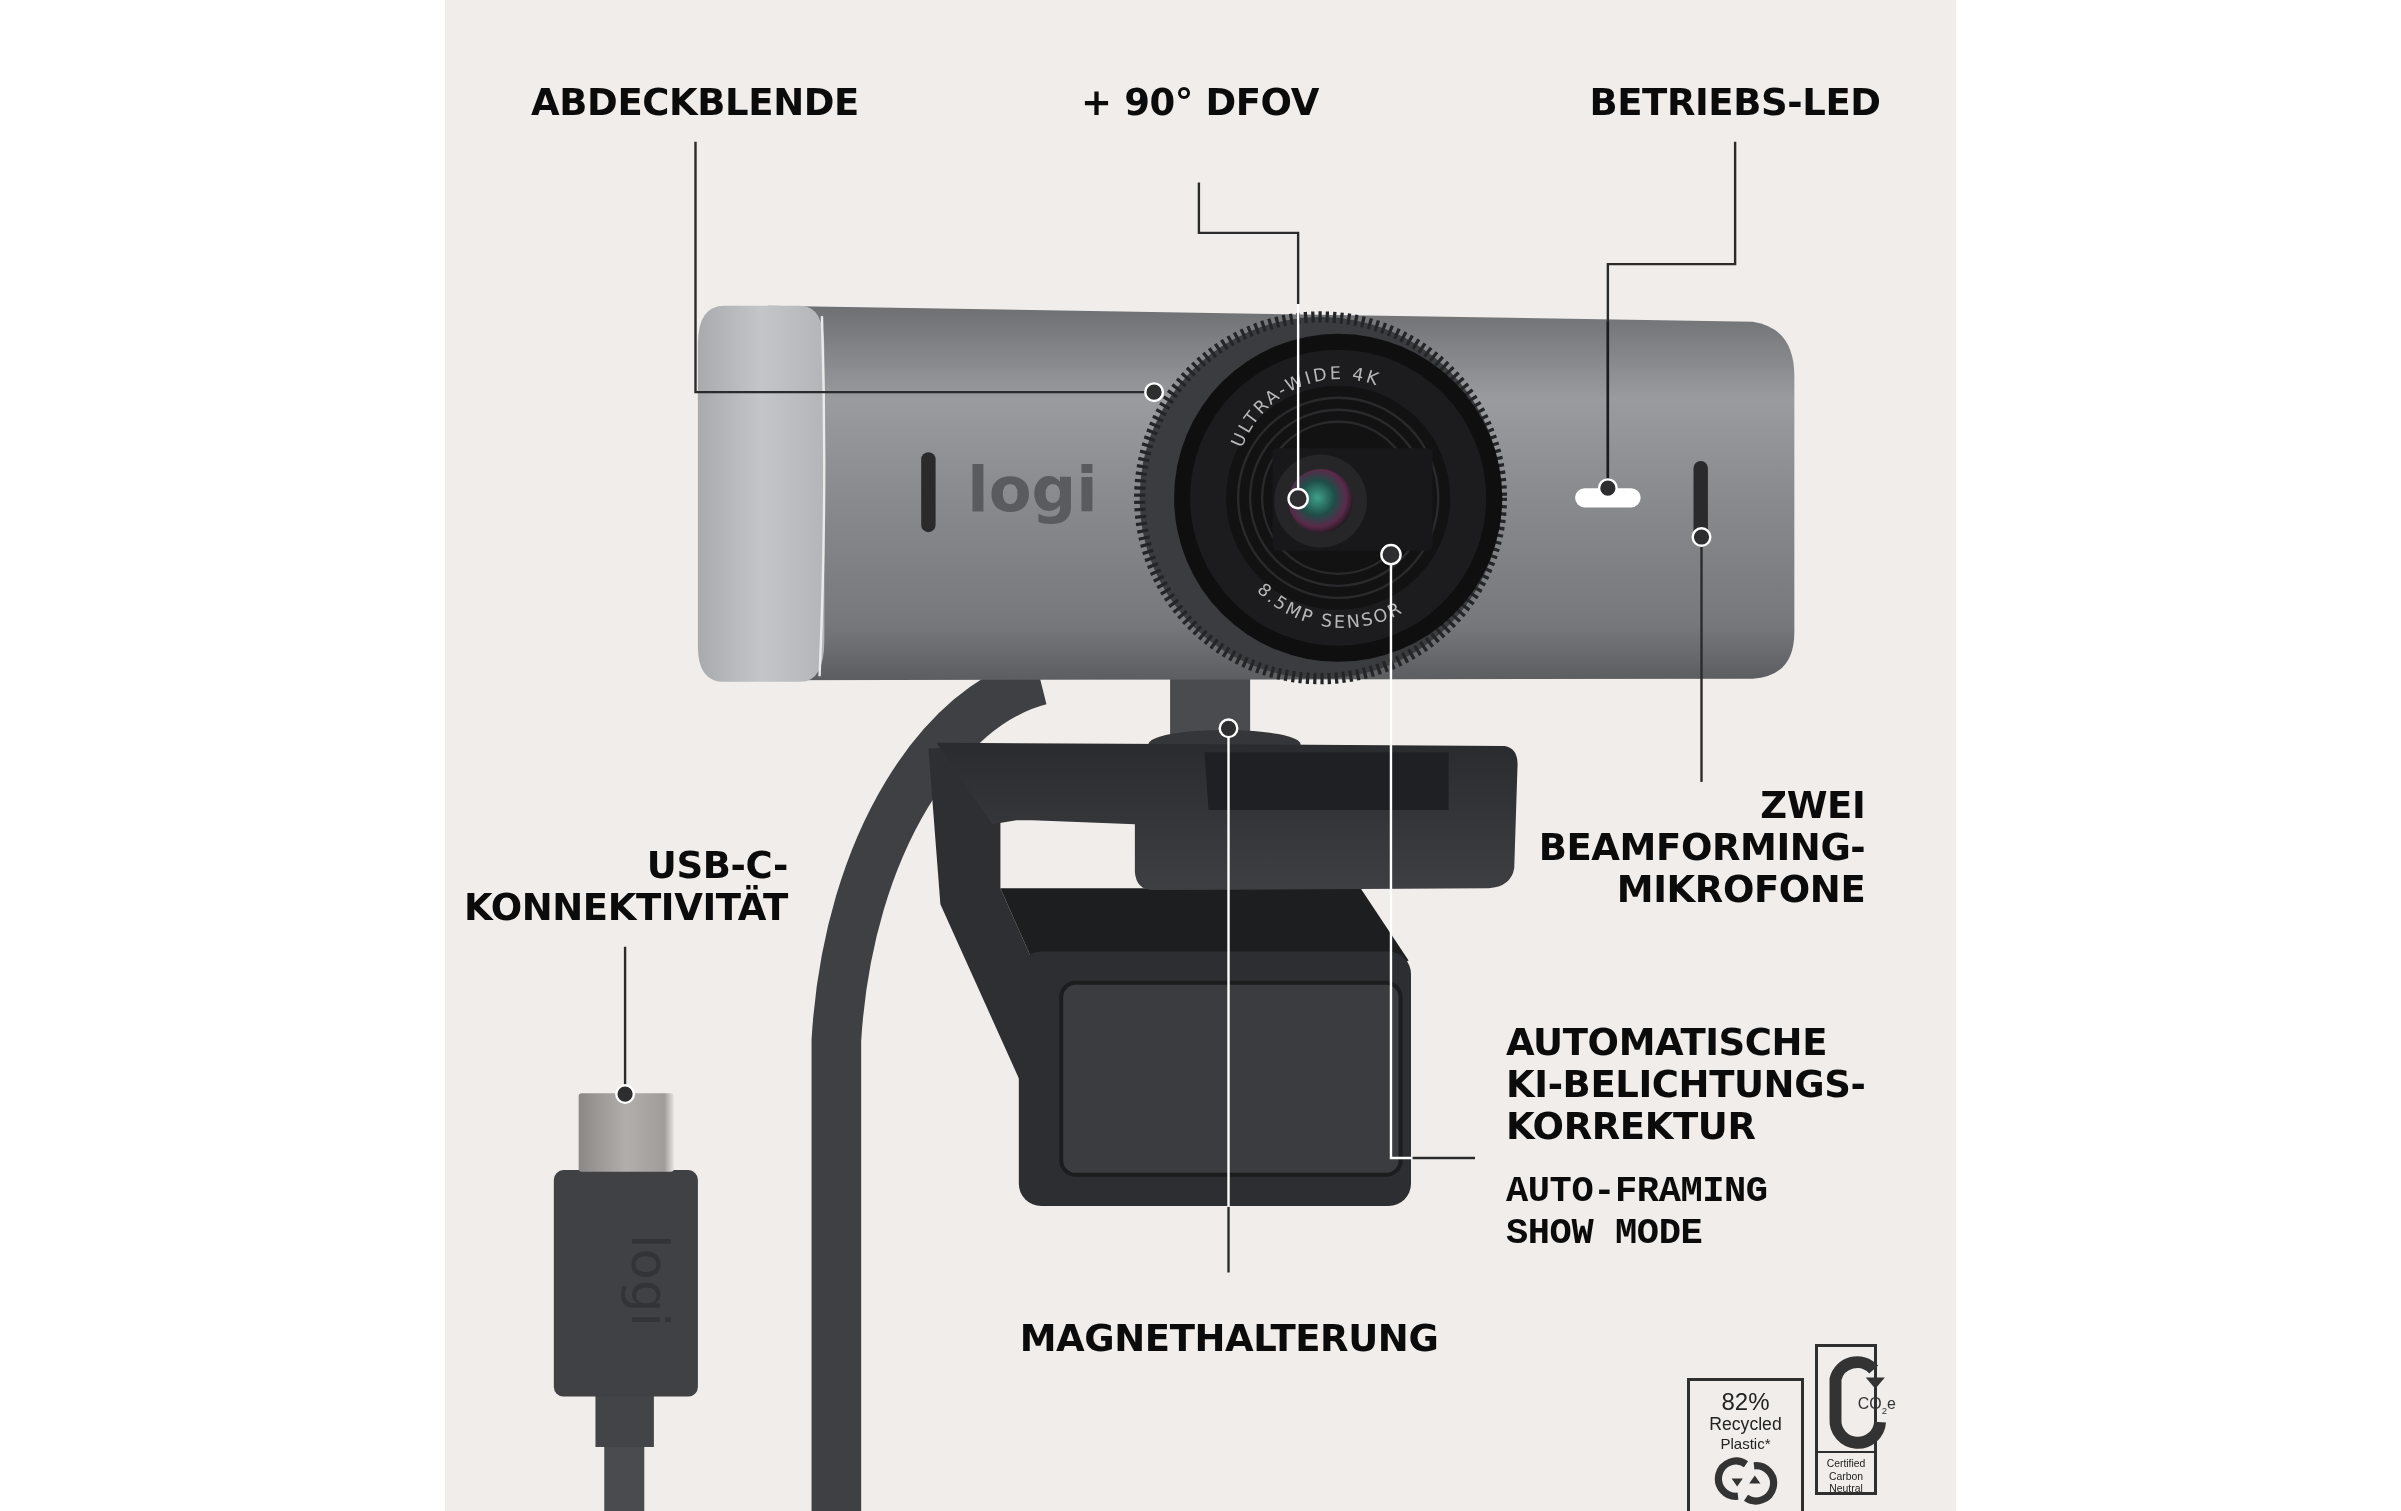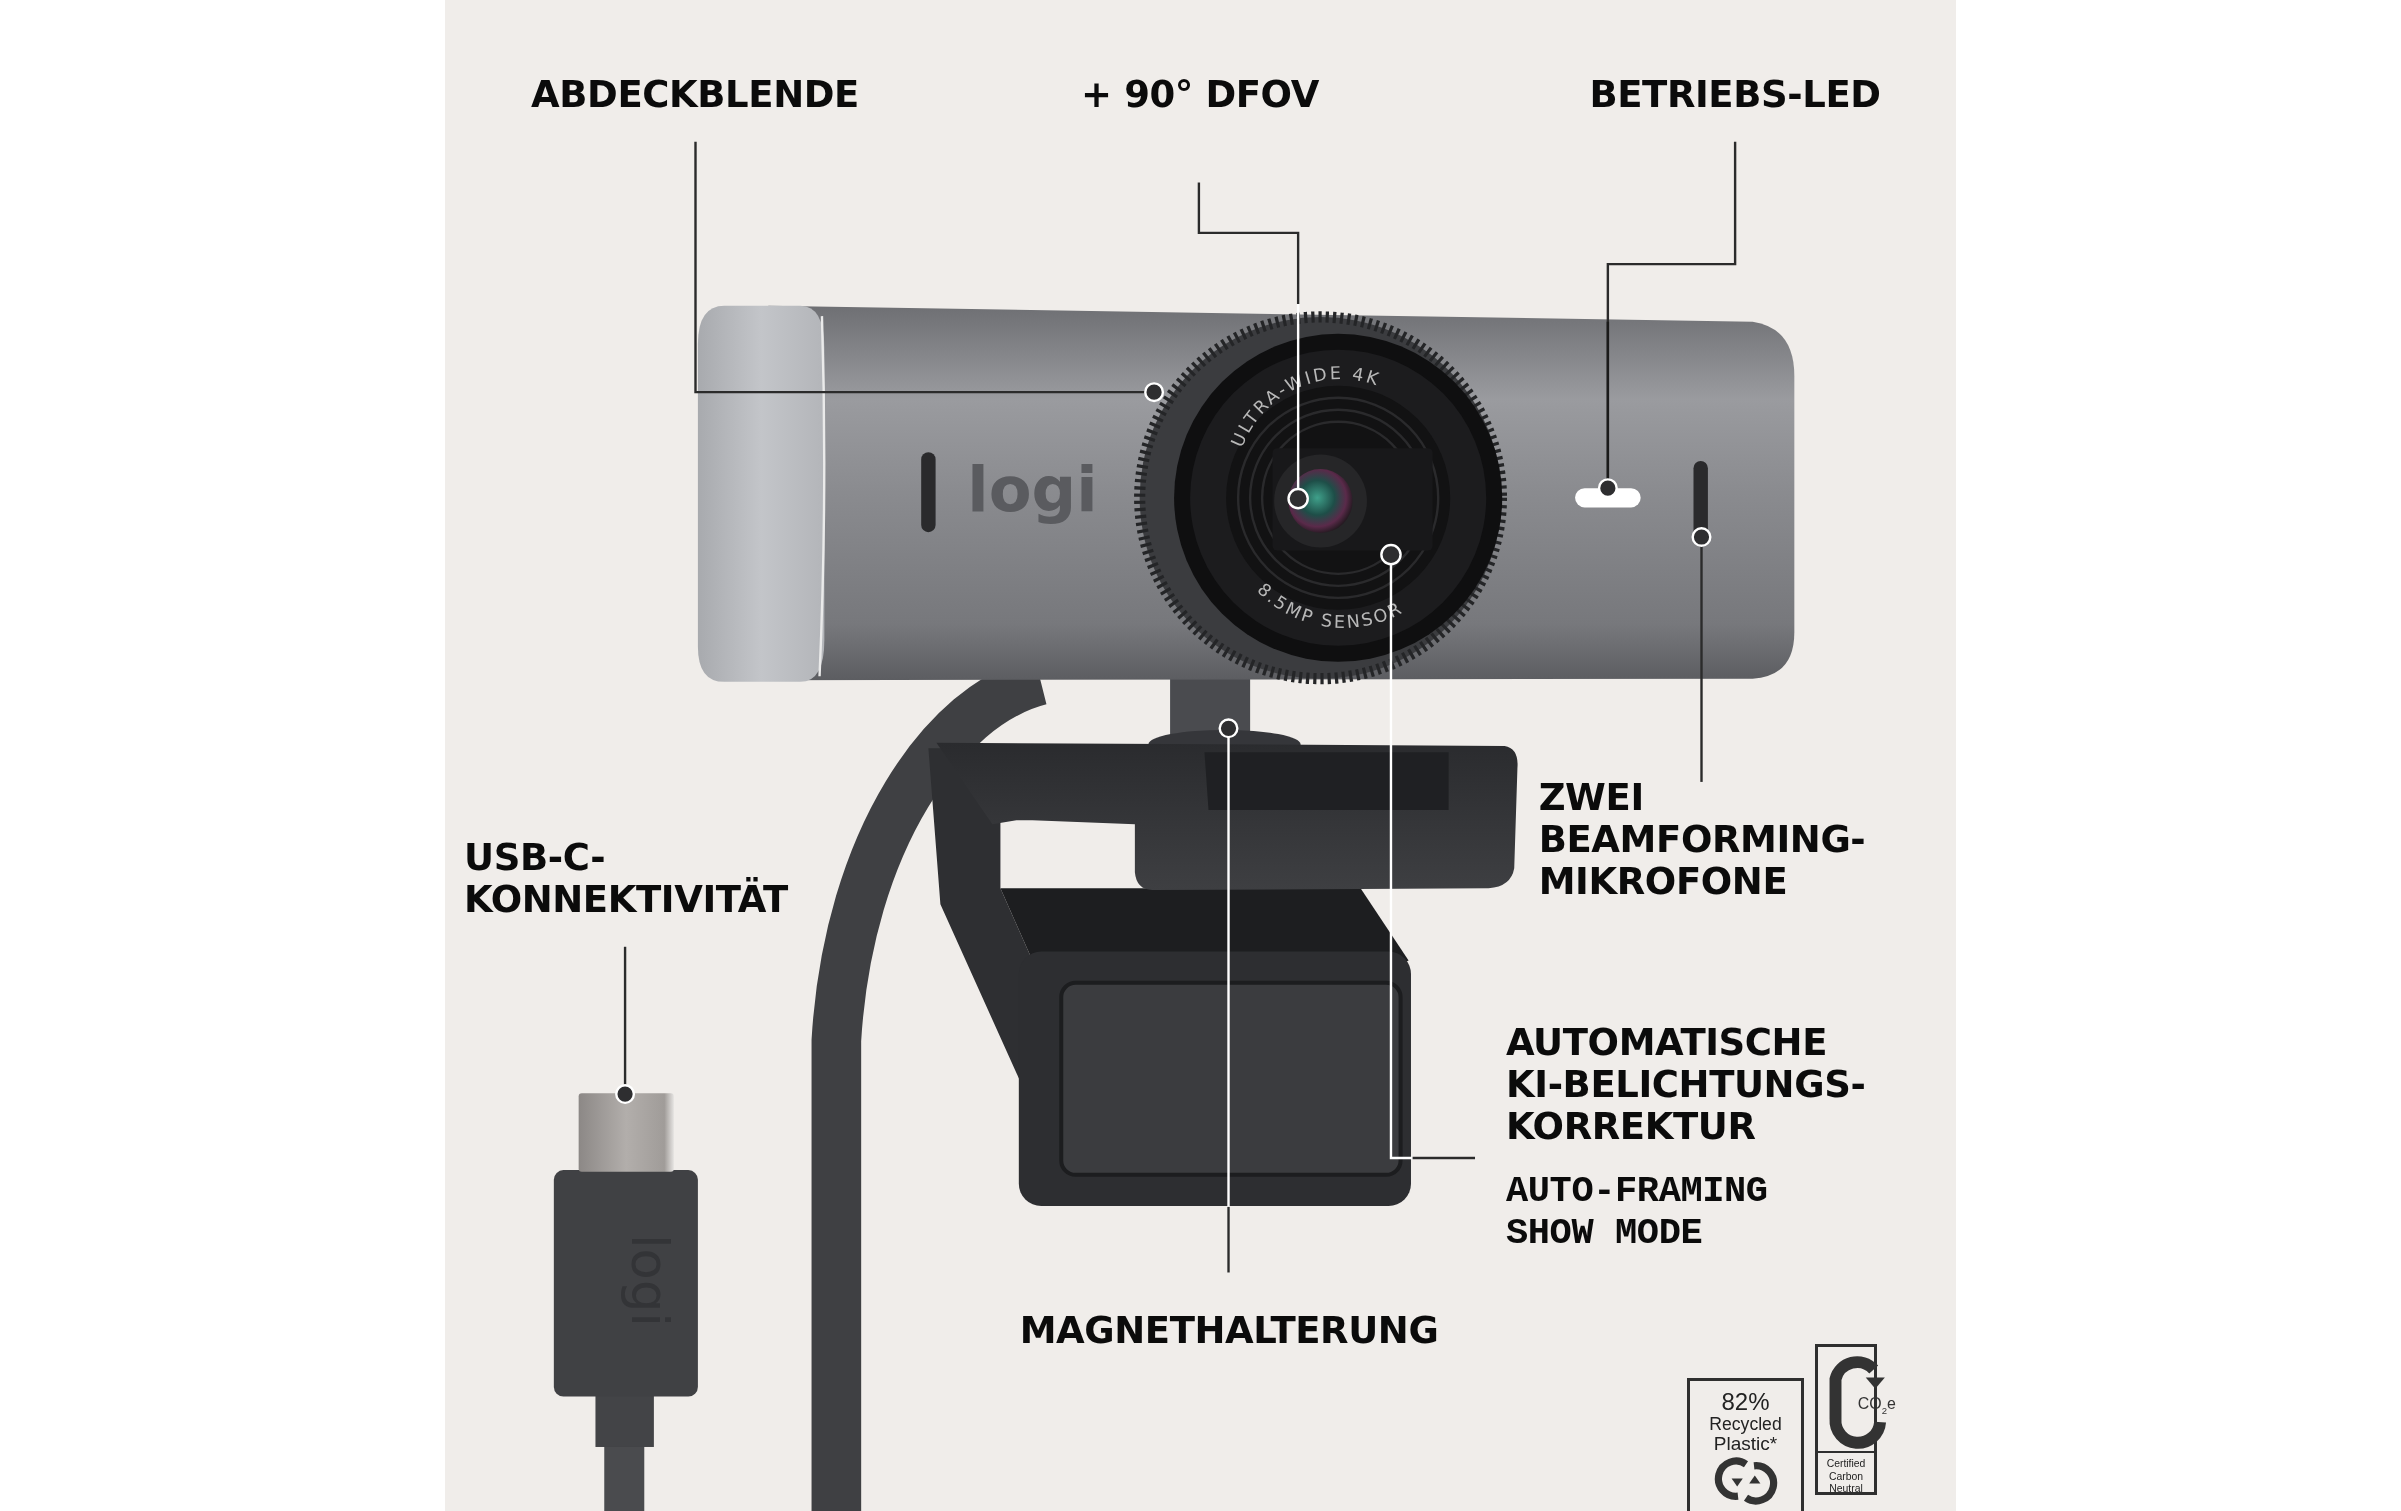--- a/index.html
+++ b/index.html
@@ -2,21 +2,21 @@
 <html style="font-size:12.8px"><head>
 <meta charset="utf-8">
 <style>
   html,body{margin:0;padding:0;}
   body{width:2401px;height:1511px;background:#ffffff;position:relative;overflow:hidden;
        font-family:"Liberation Sans","DejaVu Sans",sans-serif;}
   .panel{position:absolute;left:445px;top:0;width:1511px;height:1511px;background:#f0edea;}
   .lbl{position:absolute;font-family:"DejaVu Sans","Liberation Sans",sans-serif;font-weight:bold;
        color:#0b0b0b;font-size:37px;line-height:42px;letter-spacing:-0.4px;white-space:nowrap;}
   .lbl .ln{display:block;}
-  .c{text-align:left;transform:translateX(-50%);}
+  .c{text-align:right;transform:translateX(-50%);margin-top:8px;}
   .l{text-align:left;}
   svg.art{position:absolute;left:0;top:0;}
   .badge{position:absolute;border:3.2px solid #2f2f2f;box-sizing:border-box;background:#f0edea;
          color:#222;font-family:"Liberation Sans",sans-serif;text-align:center;}
 </style>
 </head>
 <body>
 
 <div class="panel"></div>
 
@@ -164,21 +164,21 @@
   <span class="ln">AUTO-FRAMING</span>
   <span class="ln">SHOW MODE</span>
 </div>
 <div class="lbl c" style="left:1229px;top:1310px;">
   <span class="ln">MAGNETHALTERUNG</span>
 </div>
 
 <div class="badge" style="left:1687px;top:1378px;width:117px;height:151px;">
   <div style="font-size:24px;margin-top:8px;line-height:25.6px;">82%</div>
   <div style="font-size:17.6px;line-height:19px;">Recycled</div>
-  <div style="font-size:19px;line-height:19px;">Plastic*</div>
+  <div style="font-size:15px;line-height:19px;">Plastic*</div>
   <svg width="64" height="50" viewBox="0 0 80 62" style="margin-top:3.2px;">
     <path d="M40,10 A22,22 0 1 0 30,50" fill="none" stroke="#333" stroke-width="9"></path>
     <path d="M40,52 A22,22 0 1 0 50,12" fill="none" stroke="#333" stroke-width="9"></path>
     <path d="M22,28 L36,28 L29,38 Z" fill="#333"></path>
     <path d="M44,34 L58,34 L51,24 Z" fill="#333"></path>
   </svg>
 </div>
 <div class="badge" style="left:1815px;top:1344px;width:62px;height:151px;">
   <svg width="78" height="104" viewBox="0 0 98 130" style="display:block;">
     <path d="M70,28 A28,28 0 0 0 22,40 L22,90 A28,28 0 0 0 78,94" fill="none" stroke="#333" stroke-width="15"></path>

